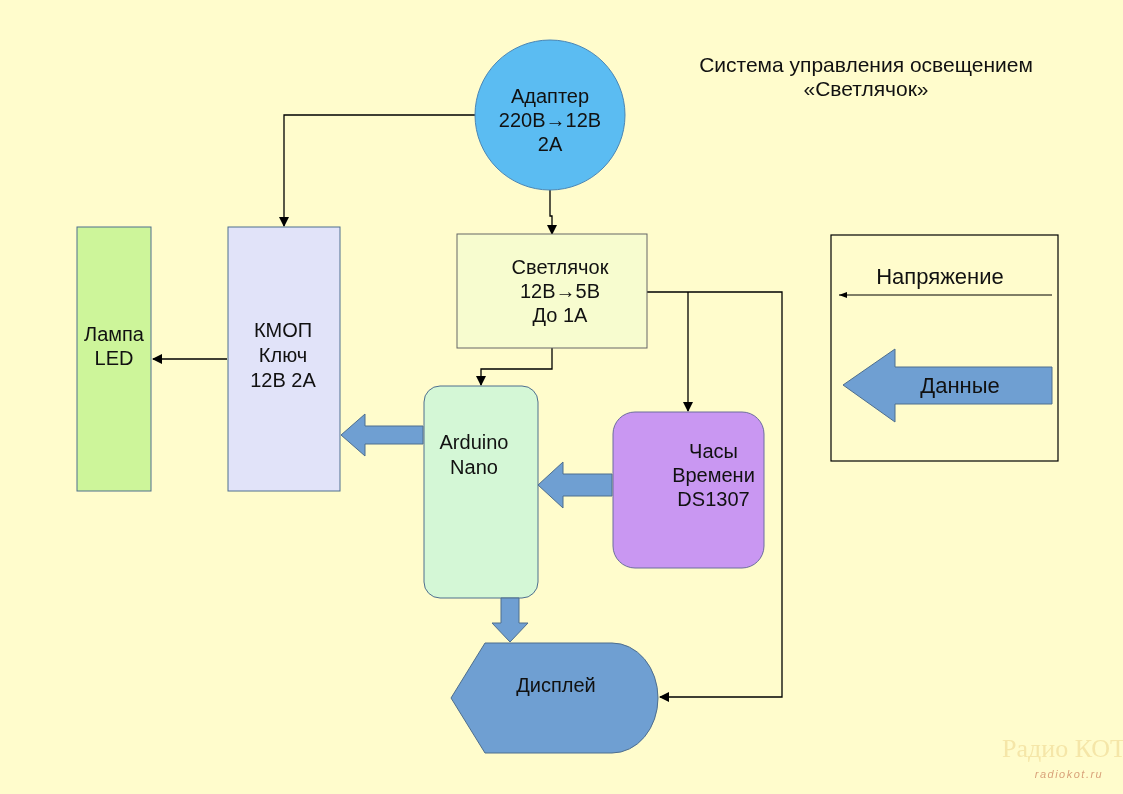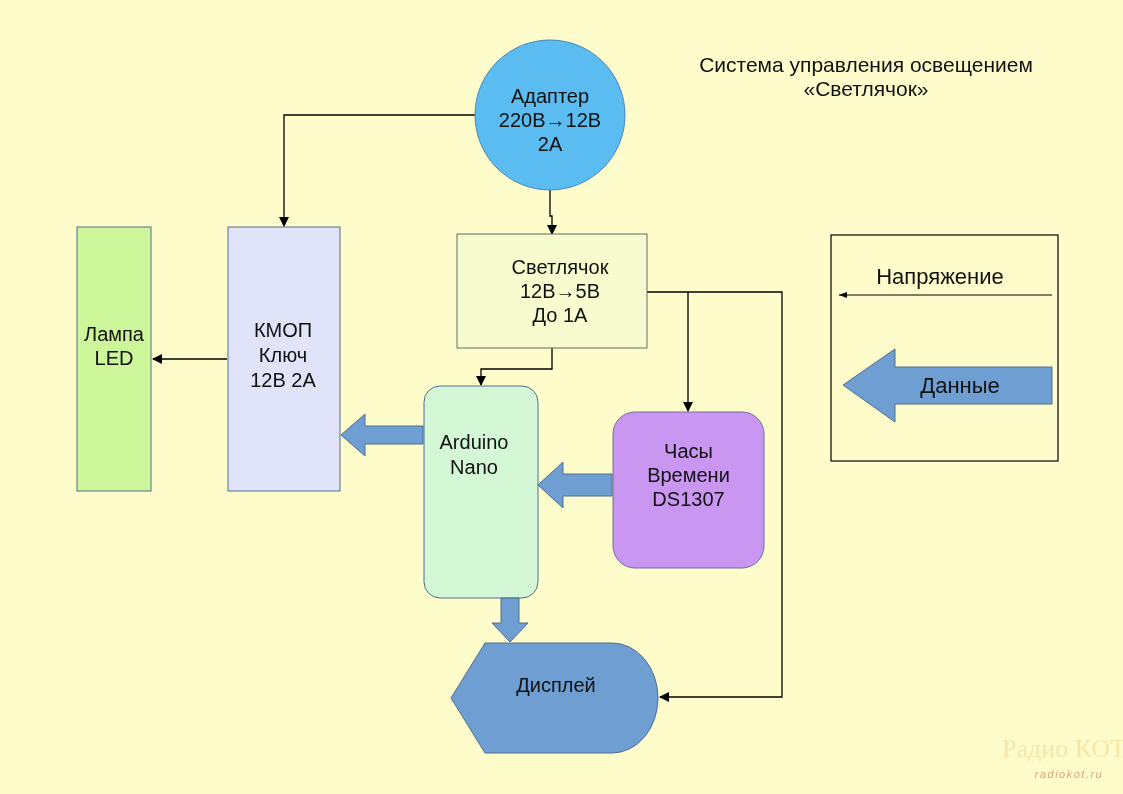--- a/index.html
+++ b/index.html
@@ -80,21 +80,21 @@
   <div>КМОП</div>
   <div>Ключ</div>
   <div>12В 2А</div>
 </div>
 
 <div class="txt" style="left:419px; top:430px; width:110px; line-height:25px;">
   <div>Arduino</div>
   <div>Nano</div>
 </div>
 
-<div class="txt" style="left:613px; top:439px; width:151px; line-height:24px;">
+<div class="txt" style="left:638px; top:439px; width:151px; line-height:24px;">
   <div>Часы</div>
   <div>Времени</div>
   <div>DS1307</div>
 </div>
 
 <div class="txt" style="left:481px; top:673px; width:150px; line-height:24px;">
   <div>Дисплей</div>
 </div>
 
 <div class="txt lbl" style="left:870px; top:264px; width:140px;">Напряжение</div>

